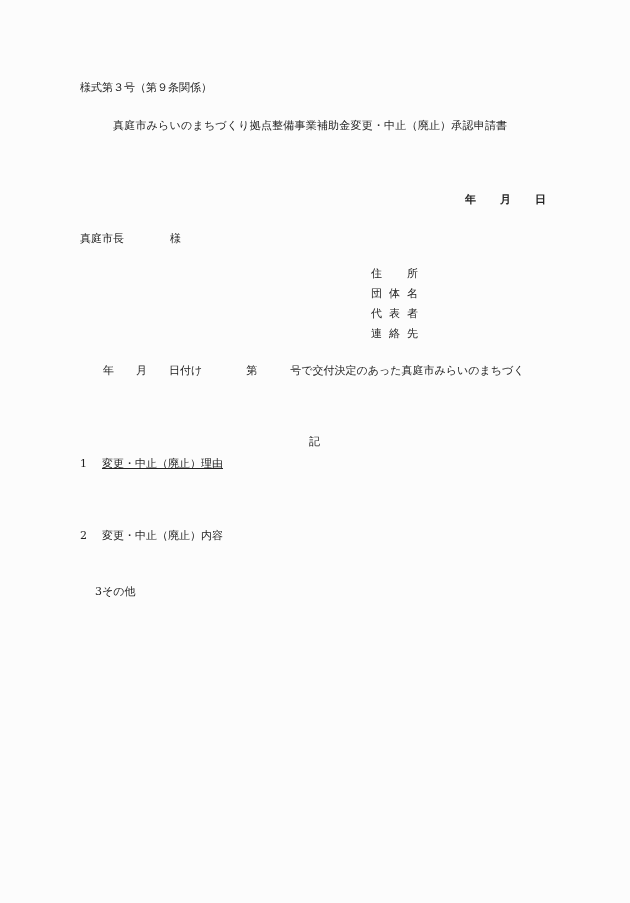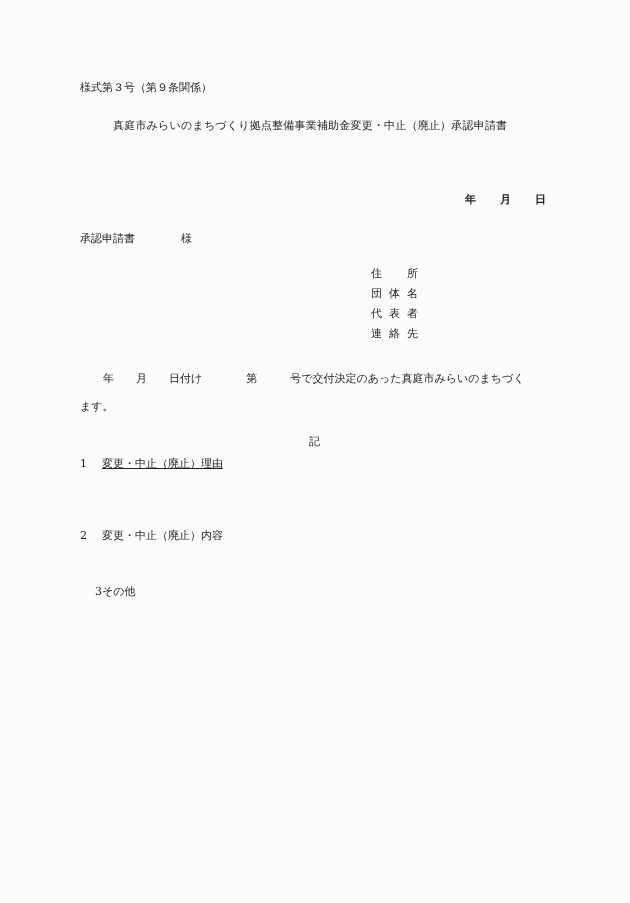--- a/index.html
+++ b/index.html
@@ -22,62 +22,61 @@
     .title { left: 113px; top: 120px; letter-spacing: 0.2px; }
     .date-line { left: 465px; top: 194px; font-weight: bold; }
     .date-line span { display: inline-block; }
     .date-line .gap { width: 24px; }
     .addressee { left: 80px; top: 233px; }
     .addressee .gap { display: inline-block; width: 46px; }
     .applicant { left: 371px; top: 268px; }
     .applicant .row { height: 20px; letter-spacing: 0; }
     .applicant .row span { display: inline-block; }
     .body-text { left: 80px; top: 361px; width: 470px; white-space: normal; line-height: 20px; }
-    .body-line { display: block; white-space: nowrap; margin-top: 8px; }
+    .body-line { display: block; white-space: nowrap; }
     .sp { display: inline-block; }
     .ki { left: 309px; top: 436px; }
     .item { left: 80px; }
     .item .num { display: inline-block; width: 22px; }
     .item1 { top: 458px; text-decoration: underline; }
     .item2 { top: 530px; }
     .item3 { top: 586px; text-align: right; }
   </style>
 </head>
 <body>
 
 <div class="abs form-number">様式第３号（第９条関係）</div>
 
 <div class="abs title">真庭市みらいのまちづくり拠点整備事業補助金変更・中止（廃止）承認申請書</div>
 
 <div class="abs date-line">
   <span>年</span><span class="gap"></span><span>月</span><span class="gap"></span><span>日</span>
 </div>
 
 <div class="abs addressee">
-  <span>承認申請書</span><span class="gap"></span><span>様</span>
+  <span>真庭市長</span><span class="gap"></span><span>様</span>
 </div>
 
 <div class="abs applicant">
   <div class="row">
     <span style="width:36px">住</span><span>所</span>
   </div>
   <div class="row">
     <span style="width:18px">団</span><span style="width:18px">体</span><span>名</span>
   </div>
   <div class="row">
     <span style="width:18px">代</span><span style="width:18px">表</span><span>者</span>
   </div>
   <div class="row">
     <span style="width:18px">連</span><span style="width:18px">絡</span><span>先</span>
   </div>
 </div>
 
 <div class="abs body-text">
   <span class="body-line"><span class="sp" style="width:23px"></span><span>年</span><span class="sp" style="width:22px"></span><span>月</span><span class="sp" style="width:22px"></span><span>日付け</span><span class="sp" style="width:44px"></span><span>第</span><span class="sp" style="width:33px"></span><span>号で交付決定のあった真庭市みらいのまちづく</span></span>
-  <span class="body-line">ます。</span>
 </div>
 
 <div class="abs ki">記</div>
 
 <div class="abs item item1">
   <span class="num">1</span><span>変更・中止（廃止）理由</span>
 </div>
 
 <div class="abs item item2">
   <span class="num">2</span><span>変更・中止（廃止）内容</span>

